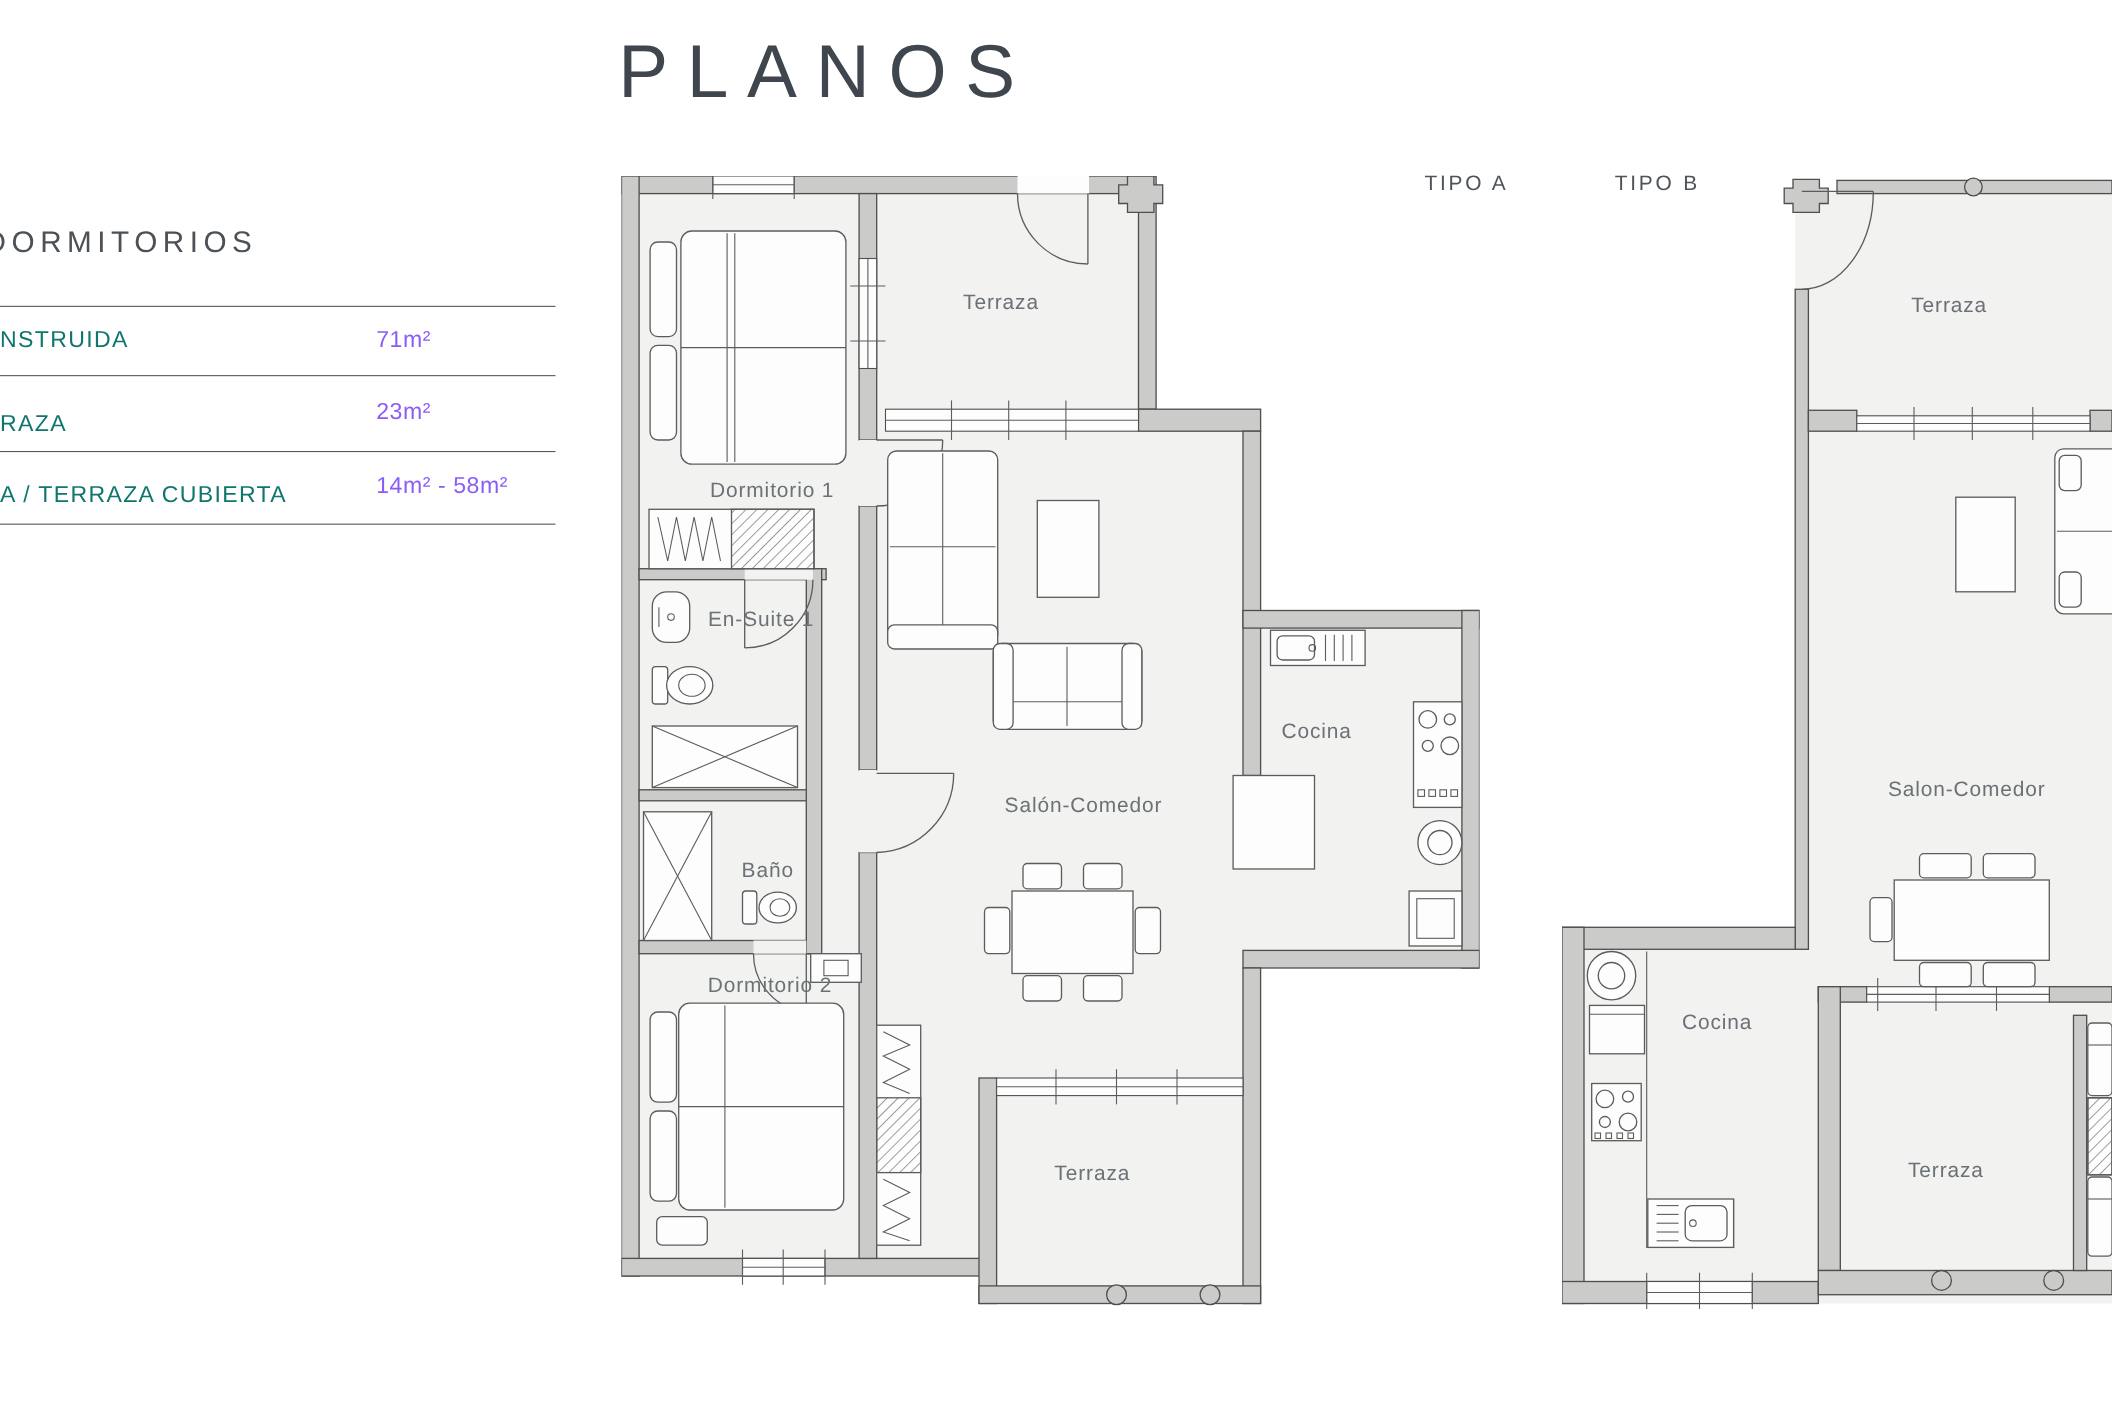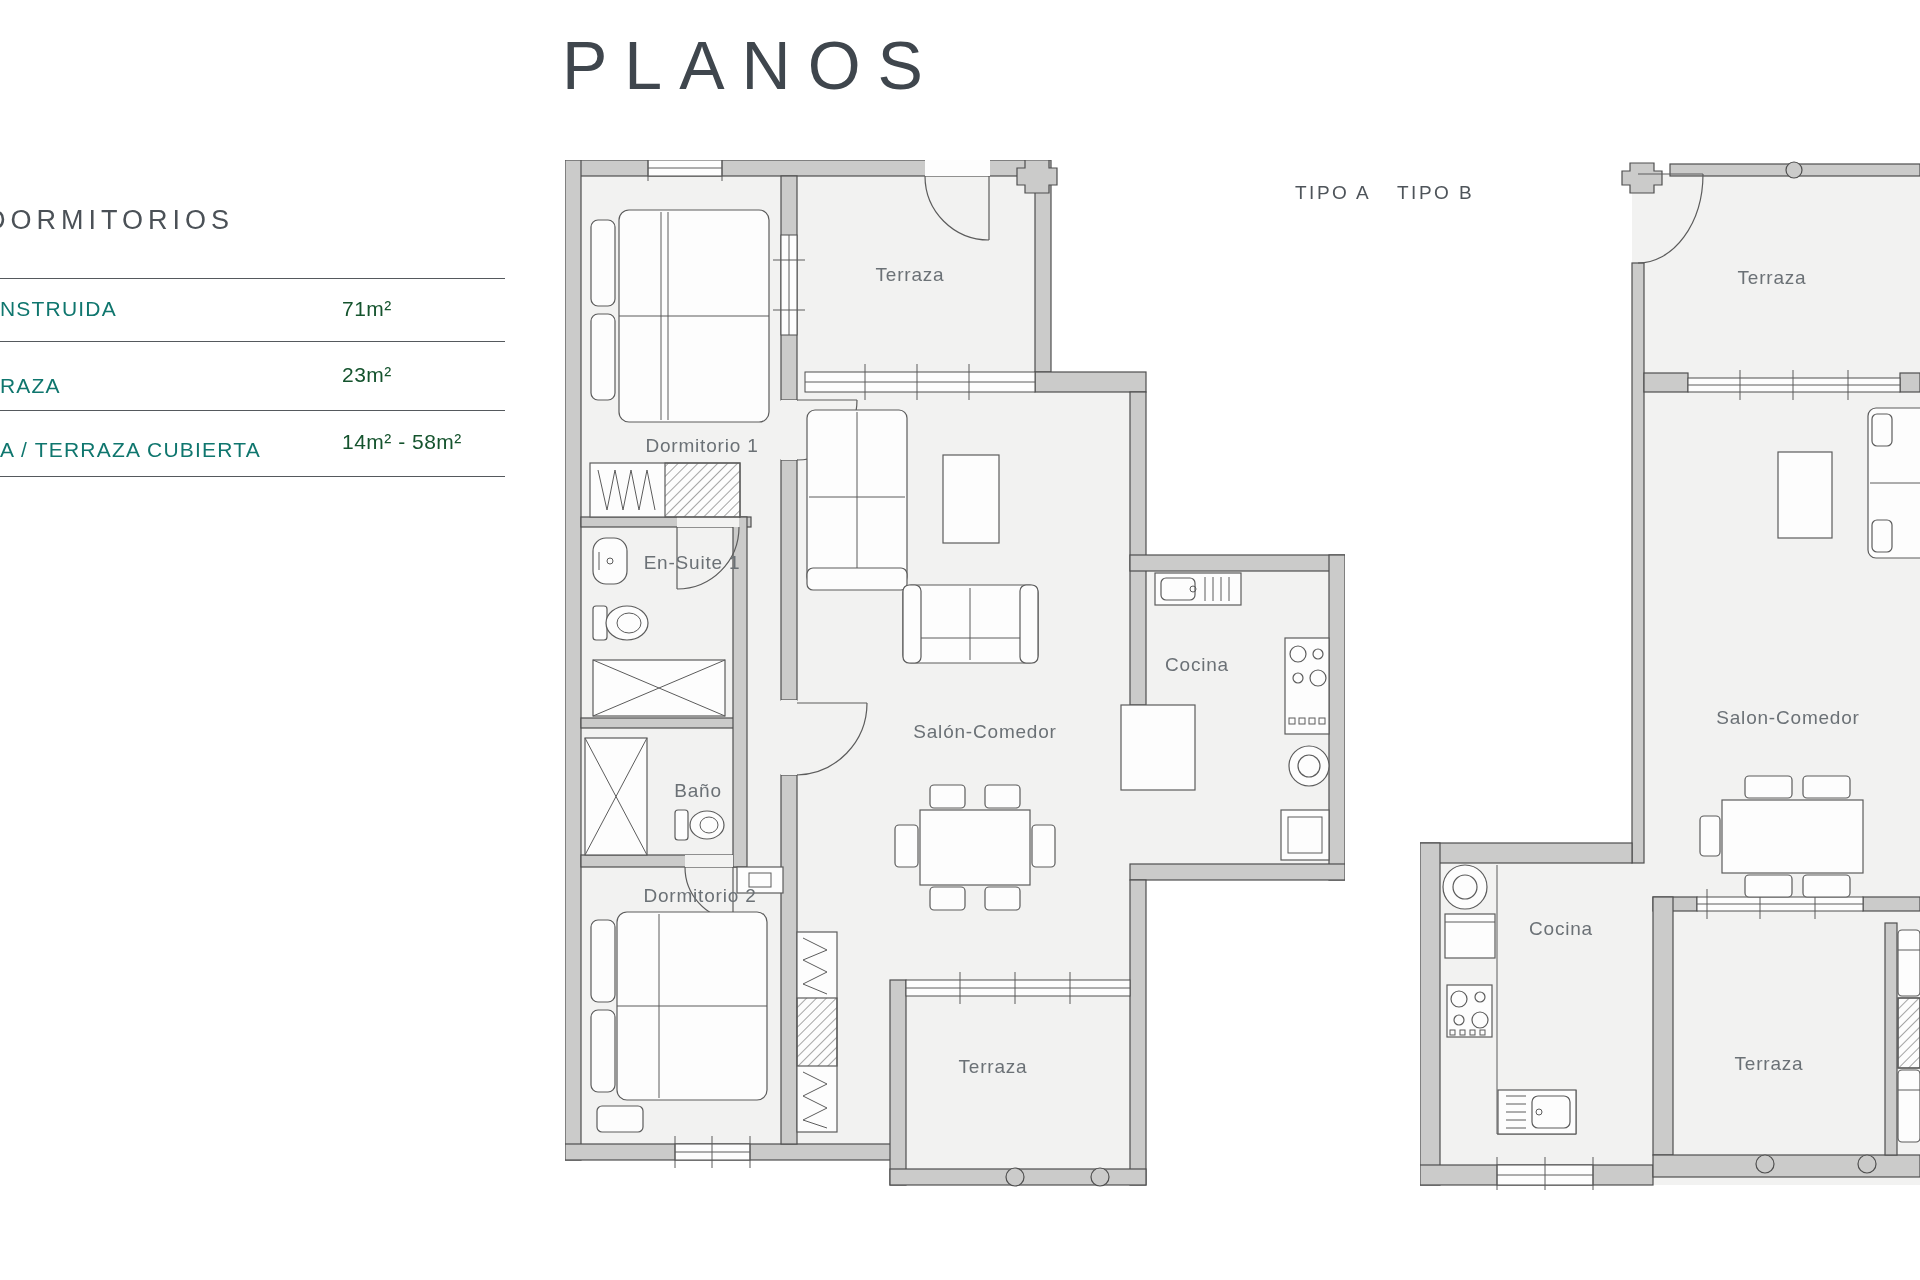--- a/index.html
+++ b/index.html
@@ -5,22 +5,22 @@
   html,body{margin:0;padding:0;background:#fff;}
   #sheet{position:relative;width:1920px;height:1280px;background:#ffffff;overflow:hidden;
          font-family:"Liberation Sans", sans-serif;}
   .page-title{position:absolute;left:562px;top:26px;font-size:68px;font-weight:300;
               letter-spacing:17px;color:#3f464d;}
   .spec-heading-clip{position:absolute;left:0;top:205px;width:340px;overflow:hidden;height:40px;}
   .spec-heading{display:inline-block;margin-left:-14px;font-size:27px;letter-spacing:5px;
                 color:#4b5157;font-weight:400;}
   .spec-line{position:absolute;left:-30px;width:535px;height:0;border-top:1.5px solid #55595d;}
   .spec-label{position:absolute;left:0;font-size:21px;letter-spacing:1.2px;color:#0f766e;}
-  .spec-value{position:absolute;left:342px;font-size:21px;letter-spacing:0.5px;color:#14532d;text-align:right;}
-  .tipo-label{position:absolute;top:157px;font-size:19px;letter-spacing:2.5px;color:#4e545a;margin-top:25px;}
+  .spec-value{position:absolute;left:342px;font-size:21px;letter-spacing:0.5px;color:#8b5cf6;text-align:right;}
+  .tipo-label{position:absolute;top:157px;font-size:19px;letter-spacing:2.5px;color:#4e545a;}
   .plan-svg{position:absolute;top:160px;}
   .room-label{font-size:19px;fill:#6b7176;letter-spacing:0.8px;}
   .wall{fill:#cbcbca;stroke:#4f4f4f;stroke-width:1.2;}
   .win{fill:#fdfdfd;stroke:#4f4f4f;stroke-width:1;}
   .fl{fill:#f2f2f1;stroke:none;}
   .fw{fill:#fdfdfd;stroke:#5c5c5c;stroke-width:1.2;}
   .fn{fill:none;stroke:#5c5c5c;stroke-width:1.2;}
   .thin{stroke-width:1;}
 </style>
 </head>
@@ -38,21 +38,21 @@
   <div class="spec-value" style="top:297px">71m²</div>
   <div class="spec-line" style="top:341px"></div>
   <div class="spec-label" style="top:374px">RAZA</div>
   <div class="spec-value" style="top:363px">23m²</div>
   <div class="spec-line" style="top:410px"></div>
   <div class="spec-label" style="top:438px">A / TERRAZA CUBIERTA</div>
   <div class="spec-value" style="top:430px">14m² - 58m²</div>
   <div class="spec-line" style="top:476px"></div>
 
   <div class="tipo-label" style="left:1295px">TIPO A</div>
-  <div class="tipo-label" style="left:1397px">TIPO B</div>
+  <div class="tipo-label" style="left:1468px">TIPO B</div>
 
   <svg class="plan-svg" style="left:565px" width="780" height="1030" viewBox="0 0 780 1030">
     <defs>
       <pattern id="hatchA" width="7" height="7" patternTransform="rotate(45)" patternUnits="userSpaceOnUse">
         <line x1="0" y1="0" x2="0" y2="7" stroke="#5c5c5c" stroke-width="1.1"></line>
       </pattern>
     </defs>
 
     <path class="fl" d="M16,16 H486 V216 H581 V395 H780 V720 H581 V1025 H325 V1000 H0 V16 Z"></path>
 

